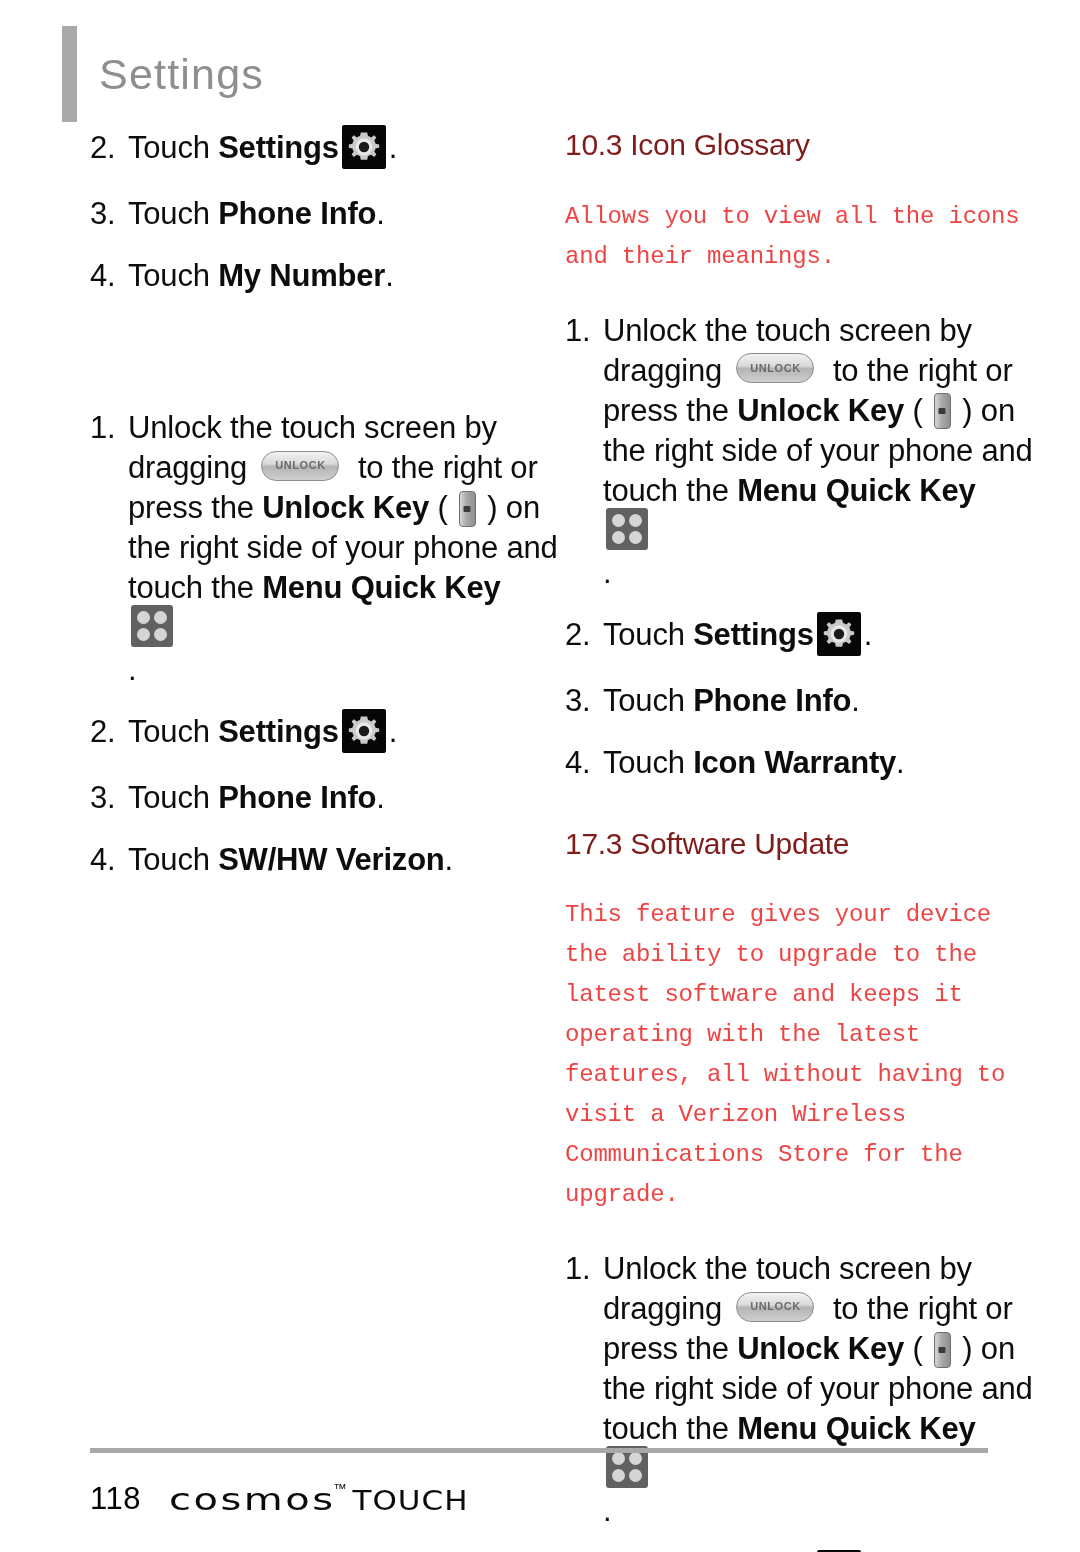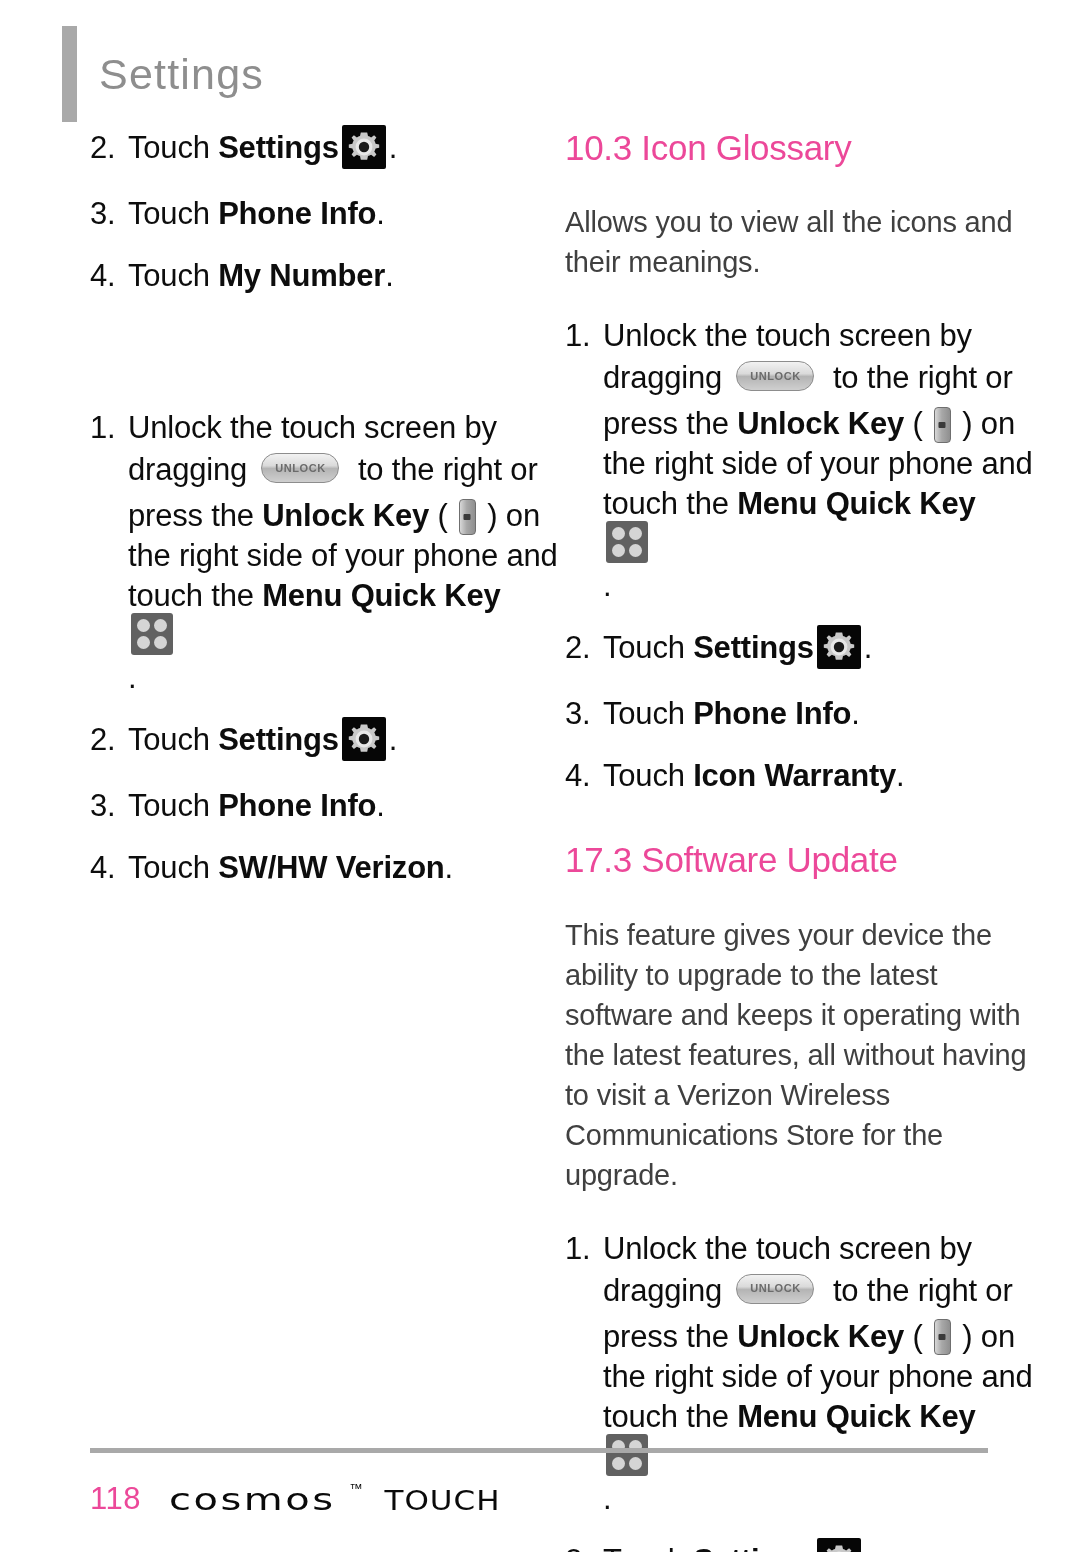--- a/index.html
+++ b/index.html
@@ -50,33 +50,34 @@
     align-items: flex-start;
   }
   .col {
     width: 470px;
   }
   .col-left { margin-left: 90px; }
   .col-right { margin-left: 5px; }
 
   
   .section-heading {
-    color: #ec4899;
-    font-size: 35px;
+    color: #7f1d1d;
+    font-size: 30px;
     font-weight: 400;
     line-height: 1.15;
     letter-spacing: -0.3px;
     margin: 0;
   }
 
   .body-para {
-    font-size: 29px;
+    font-size: 24px;
     line-height: 40px;
     letter-spacing: -0.2px;
-    color: #404040;
+    color: #ef4444;
+    font-family: Liberation Mono, monospace;
   }
 
   .step {
     font-size: 31px;
     line-height: 40px;
     letter-spacing: -0.2px;
     color: #0d0d0d;
     display: flex;
     align-items: flex-start;
   }
@@ -112,21 +113,21 @@
     margin: 0 3px;
     position: relative;
     top: -3px;
   }
   .icon-settings svg { display: block; }
 
   
   .icon-unlock {
     width: 82px;
     height: 32px;
-    margin: 8px 6px;
+    margin: 0 6px;
     position: relative;
     top: -3px;
   }
   .icon-unlock .pill {
     position: absolute;
     left: 0; top: 0;
     width: 78px;
     height: 30px;
     border-radius: 15px;
     background: linear-gradient(to bottom, #f2f2f2 0%, #dadada 42%, #b4b4b4 52%, #cfcfcf 100%);
@@ -208,28 +209,27 @@
     height: 5px;
     background: #a9a9a9;
   }
   .footer-row {
     margin-top: 22px;
     display: flex;
     align-items: baseline;
   }
   .page-number {
     font-size: 31px;
-    color: #ec4899;
+    color: #000000;
     letter-spacing: 0.5px;
   }
   .brand {
     margin-left: 28px;
     display: flex;
     align-items: baseline;
-    gap: 16px;
   }
   .brand-cosmos {
     font-family: "DejaVu Sans", sans-serif;
     font-size: 40px;
     font-weight: 400;
     letter-spacing: 2.5px;
     color: #0a0a0a;
     transform: scaleY(0.76);
     transform-origin: bottom left;
     line-height: 1;

